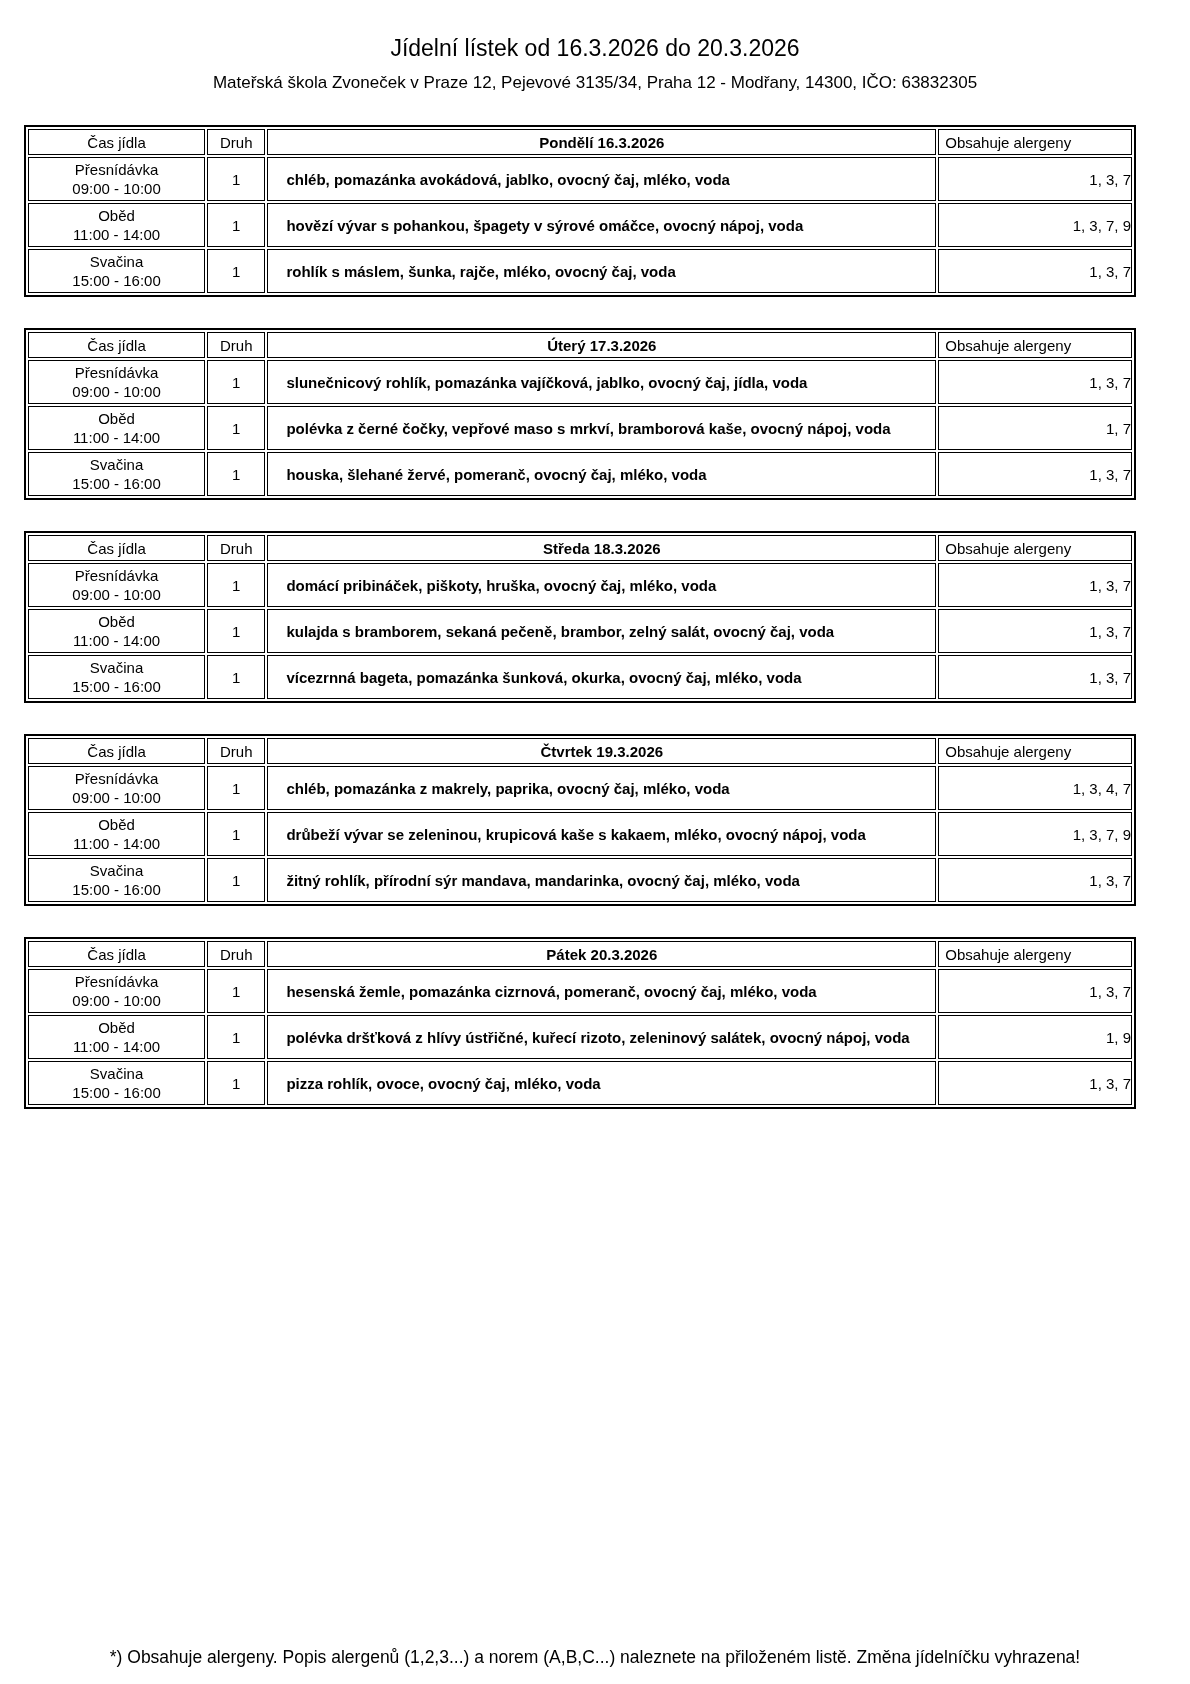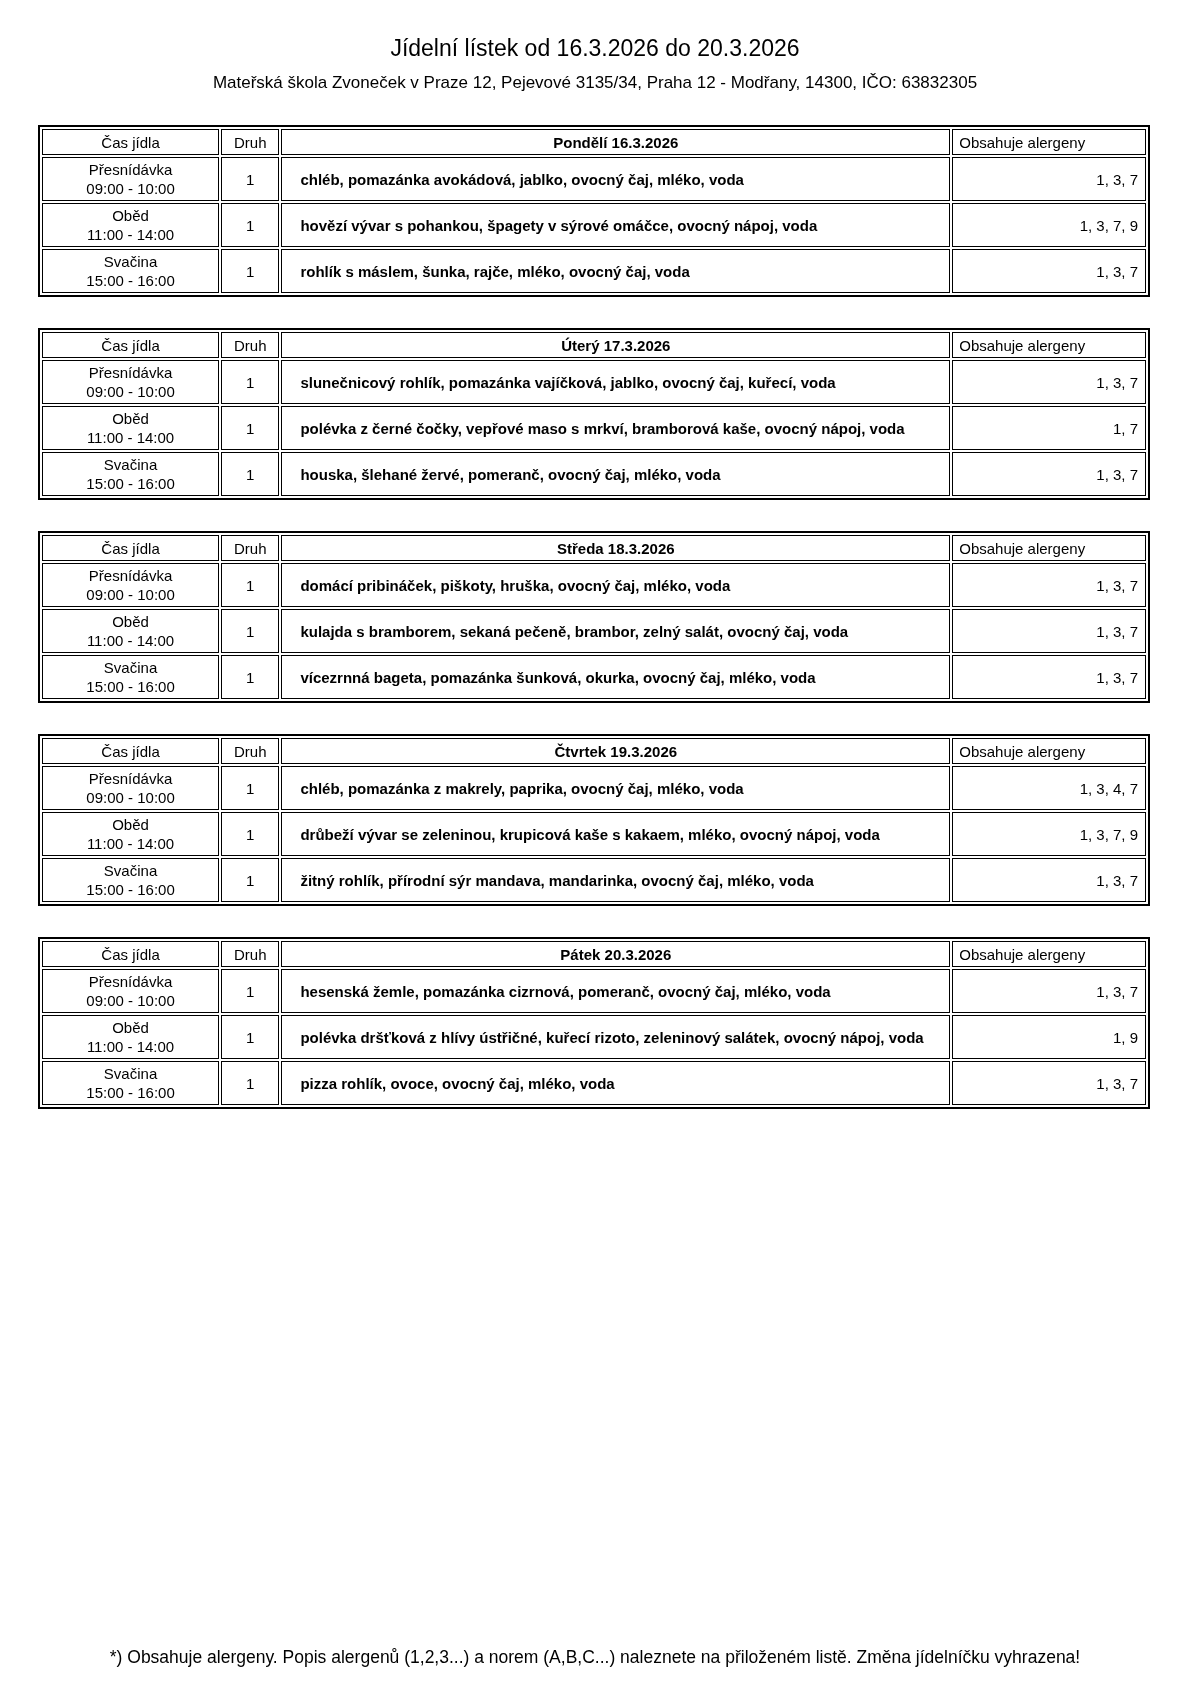--- a/index.html
+++ b/index.html
@@ -27,21 +27,21 @@
     font-weight: normal;
   }
   .doc-sub {
     font-size: 17px;
     line-height: 26px;
     margin: 4px;
   }
   .tables-wrap {
     position: absolute;
     top: 125px;
-    left: 38px;
+    left: 24px;
     width: 1112px;
   }
   table.day-table {
     border-collapse: separate;
     border-spacing: 2px;
     border: 2px solid #000000;
     width: 1112px;
     margin: 0 0 31px 0;
     table-layout: fixed;
   }
@@ -57,21 +57,21 @@
   td.col-druh   { width: 46px;  text-align: center; margin-left: 48px; }
   td.col-menu   { width: 632px; text-align: center; font-weight: bold; }
   td.col-allerg { width: 174px; text-align: right; margin-left: 7px; }
   tr.hdr-row td { height: 22px; }
   tr.meal-row td { height: 40px; }
   tr.meal-row td.col-menu {
     text-align: left;
     padding-left: 18px;
     padding-right: 24px;
   }
-  tr.meal-row td.col-allerg { padding-right: 7px; }
+  tr.meal-row td.col-allerg { padding-right: 0; }
   .doc-footer {
     position: absolute;
     left: 0;
     width: 1190px;
   }
   .note-allergens {
     position: absolute;
     top: 1547px;
     left: 0;
     width: 1190px;
@@ -135,21 +135,21 @@
           <td class="col-druh">Druh</td>
           <td class="col-menu">Úterý 17.3.2026</td>
           <td class="col-allerg" style="text-align:left; padding-left:6px;">Obsahuje alergeny</td>
         </tr>
         <tr class="meal-row">
           <td class="col-time">
             <div>Přesnídávka</div>
             <div>09:00 - 10:00</div>
           </td>
           <td class="col-druh">1</td>
-          <td class="col-menu">slunečnicový rohlík, pomazánka vajíčková, jablko, ovocný čaj, kuřecí, voda</td>
+          <td class="col-menu">slunečnicový rohlík, pomazánka vajíčková, jablko, ovocný čaj, jídla, voda</td>
           <td class="col-allerg">1, 3, 7</td>
         </tr>
         <tr class="meal-row">
           <td class="col-time">
             <div>Oběd</div>
             <div>11:00 - 14:00</div>
           </td>
           <td class="col-druh">1</td>
           <td class="col-menu">polévka z černé čočky, vepřové maso s mrkví, bramborová kaše, ovocný nápoj, voda</td>
           <td class="col-allerg">1, 7</td>

